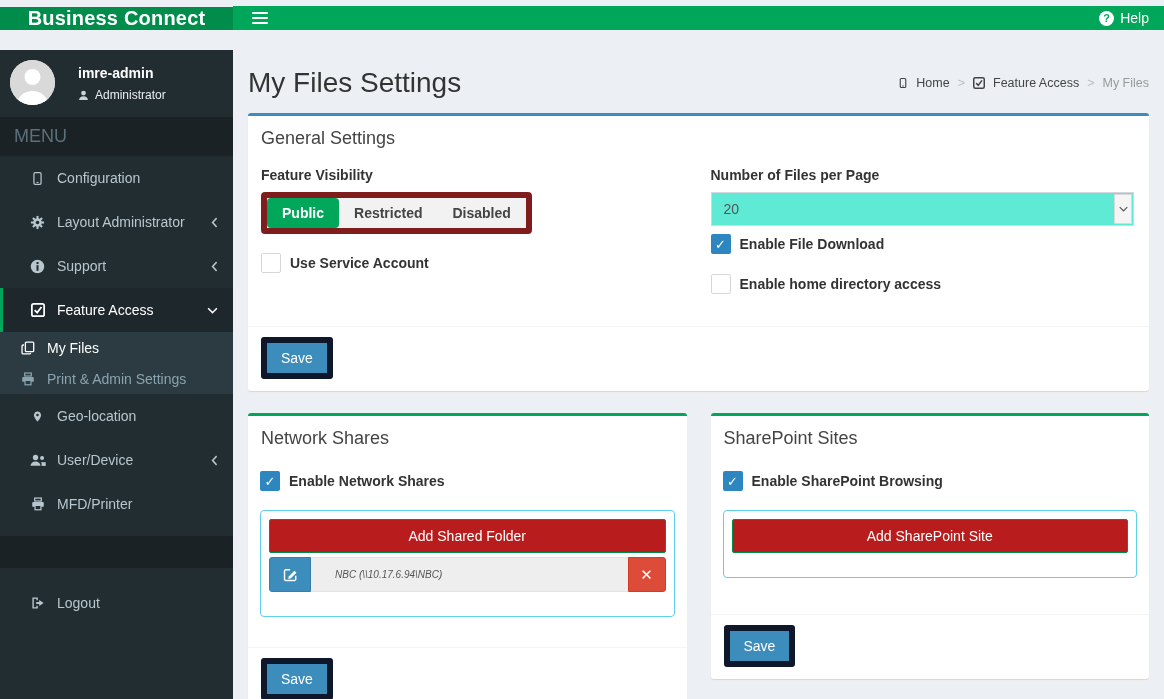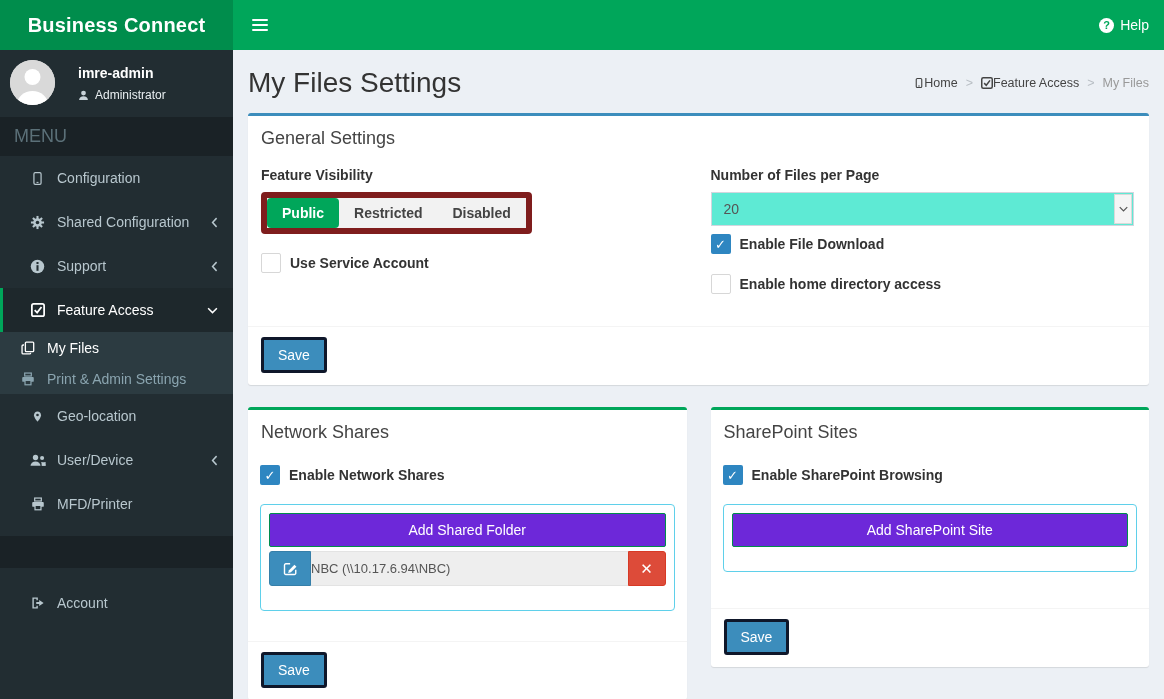--- a/index.html
+++ b/index.html
@@ -1,20 +1,20 @@
 <!DOCTYPE html>
 <html><head>
 <meta charset="utf-8">
 <style>
   * { margin:0; padding:0; box-sizing:border-box; }
   html,body { width:1164px; height:699px; overflow:hidden; }
   body { font-family:"Liberation Sans","DejaVu Sans",sans-serif; background:#ecf0f5; font-size:14px; }
 
   
-  .topbar { display:flex; height:50px; }
+  .topbar { display:flex; height:36px;align-items:center; }
   .logo { width:233px; background:#008d4c; color:#fff; font-size:20px; font-weight:bold;
           display:flex; align-items:center; justify-content:center; letter-spacing:.2px; cursor:pointer; }
   .navbar { flex:1; background:#00a65a; display:flex; align-items:center; justify-content:space-between; padding:0 15px; }
   .hamburger { display:inline-flex; flex-direction:column; gap:3px; cursor:pointer; padding:6px 4px; }
   .hamburger span { width:16px; height:2px; background:#fff; border-radius:1px; }
   .help-link { display:inline-flex; align-items:center; gap:6px; color:#fff; font-size:14px; cursor:pointer; }
   .qcircle { width:15px; height:15px; border-radius:50%; background:#fff; color:#00a65a;
              display:inline-flex; align-items:center; justify-content:center; font-size:11px; font-weight:bold; }
 
   
@@ -36,21 +36,21 @@
   .submenu .menu-item.sub-dim { color:#8aa4af; }
   .side-divider { height:32px; background:#1a2226; margin-top:10px; }
   .menu-item.logout { margin-top:13px; }
   .chev { margin-left:auto; display:inline-flex; }
 
   
   .content { position:absolute; left:233px; top:50px; right:0; bottom:0; background:#ecf0f5; overflow:hidden; }
   .content-header { display:flex; align-items:center; justify-content:space-between; padding:17px 15px 14px 15px; }
   .page-title { font-size:28px; font-weight:normal; color:#333; }
   .breadcrumb { display:flex; align-items:center; gap:8px; list-style:none; font-size:12.5px; }
-  .breadcrumb li { display:flex; align-items:center; gap:0; color:#444; cursor:pointer; }
+  .breadcrumb li { display:flex; align-items:center; gap:8px; color:#444; cursor:pointer; }
   .breadcrumb .sep { color:#b8bec4; cursor:default; }
   .breadcrumb .current { color:#999; cursor:default; }
 
   .box { background:#fff; border-radius:3px; box-shadow:0 1px 1px rgba(0,0,0,.1); }
   .box-primary { border-top:3px solid #3c8dbc; margin:0 15px 22px 15px; }
   .box-success { border-top:3px solid #00a65a; }
   .box-title { font-size:18px; color:#444; font-weight:normal; padding:12px 21px 6px 13px; }
   .box-footer { border-top:1px solid #f4f4f4; padding:10px 13px 12px 13px; }
 
   .gs-body { display:flex; gap:26px; padding:12px 15px 32px 13px; }
@@ -68,36 +68,36 @@
   .cb.unchecked { background:#fff; border:1px solid #d7d7d7; }
   .cb.checked { background:#2e86c1; color:#fff; font-size:13px; font-weight:bold; }
   .cb.checked::after { content:"\2713"; }
   .cb-label { font-weight:bold; color:#333; font-size:14px; }
 
   .select { position:relative; border:1px solid #d2d6de; height:34px; background:#5eead4;
             display:flex; align-items:center; padding-left:12px; color:#555; font-size:14px; cursor:pointer; }
   .select-caret { position:absolute; right:1px; top:1px; bottom:1px; width:18px; background:#f5f5f5;
                   border:1px solid #d9d9d9; display:flex; align-items:center; justify-content:center; color:#555; }
 
-  .btn-save { background:#3c8dbc; border:3px solid #0f172a; color:#fff; font-family:inherit;
+  .btn-save { background:#3c8dbc; border:6px solid #0f172a; color:#fff; font-family:inherit;
               font-size:14px; padding:7px 14px; border-radius:3px; cursor:pointer; }
 
   .two-col { display:flex; gap:24px; margin:0 15px; align-items:flex-start; }
   .two-col .box { flex:1 1 0; }
   .panel-body { padding:10px 12px 30px 12px; }
   .sp-body { padding:10px 12px 36px 12px; }
 
   .share-box { border:1px solid #5fd0ea; border-radius:4px; padding:8px 8px 24px 8px; margin-top:19px; }
-  .btn-add { width:100%; background:#6d28d9; border:1px solid #008d4c; color:#fff; font-family:inherit;
+  .btn-add { width:100%; background:#b91c1c; border:1px solid #008d4c; color:#fff; font-family:inherit;
              font-size:14px; padding:8px; border-radius:2px; cursor:pointer; }
   .share-row { display:flex; margin-top:4px; height:35px; }
   .btn-edit { width:42px; background:#3c8dbc; border:1px solid #367fa9; border-radius:3px 0 0 3px;
               display:flex; align-items:center; justify-content:center; cursor:pointer; }
   .share-name { flex:1; background:#eee; border-top:1px solid #e3e3e3; border-bottom:1px solid #e3e3e3;
-                display:flex; align-items:center; padding-left:0; color:#555; font-size:13px; }
+                display:flex; align-items:center; padding-left:24px; color:#555; font-size:10px;font-style:italic; }
   .btn-del { width:38px; background:#dd4b39; border:1px solid #d73925; border-radius:0 3px 3px 0;
              color:#fff; font-size:15px; font-weight:bold; display:flex; align-items:center; justify-content:center; cursor:pointer; }
 
   .icon { display:inline-flex; }
   svg { display:block; }
 </style>
 </head>
 <body>
 
 <header class="topbar">
@@ -163,21 +163,21 @@
               <line x1="11" y1="8" x2="15" y2="8"></line>
               <line x1="3.1" y1="3.1" x2="5.6" y2="5.6"></line>
               <line x1="10.4" y1="10.4" x2="12.9" y2="12.9"></line>
               <line x1="12.9" y1="3.1" x2="10.4" y2="5.6"></line>
               <line x1="3.1" y1="12.9" x2="5.6" y2="10.4"></line>
             </g>
           <circle cx="8" cy="8" r="4.6" fill="currentColor"></circle>
             <circle cx="8" cy="8" r="1.9" fill="#222d32"></circle>
         </svg>
       </span>
-      <span class="mi-label">Shared Configuration</span>
+      <span class="mi-label">Layout Administrator</span>
       <span class="chev icon">
         <svg viewBox="0 0 8 12" width="7" height="11">
             <path d="M6.4 1 L1.8 6 l4.6 5" fill="none" stroke="currentColor" stroke-width="1.7"></path>
           </svg>
       </span>
     </li>
 
     <li class="menu-item">
       <span class="mi-icon icon">
         <svg viewBox="0 0 16 16" width="15" height="15">
@@ -272,21 +272,21 @@
 
     <div class="side-divider"></div>
 
     <li class="menu-item logout">
       <span class="mi-icon icon">
         <svg viewBox="0 0 16 16" width="14" height="14">
             <path d="M1.6 1.6 h6.2 v3.2 H6.2 V3.2 H3.2 v9.6 h3 v-1.6 h1.6 v3.2 H1.6 z" fill="currentColor"></path>
             <path d="M9.4 4.6 l5 3.4 -5 3.4 v-2.2 H6 V6.8 h3.4 z" fill="currentColor"></path>
           </svg>
       </span>
-      <span class="mi-label">Account</span>
+      <span class="mi-label">Logout</span>
     </li>
   </ul>
 </aside>
 
 <main class="content">
 
   <div class="content-header">
     <h1 class="page-title">My Files Settings</h1>
     <ol class="breadcrumb">
       <li>

